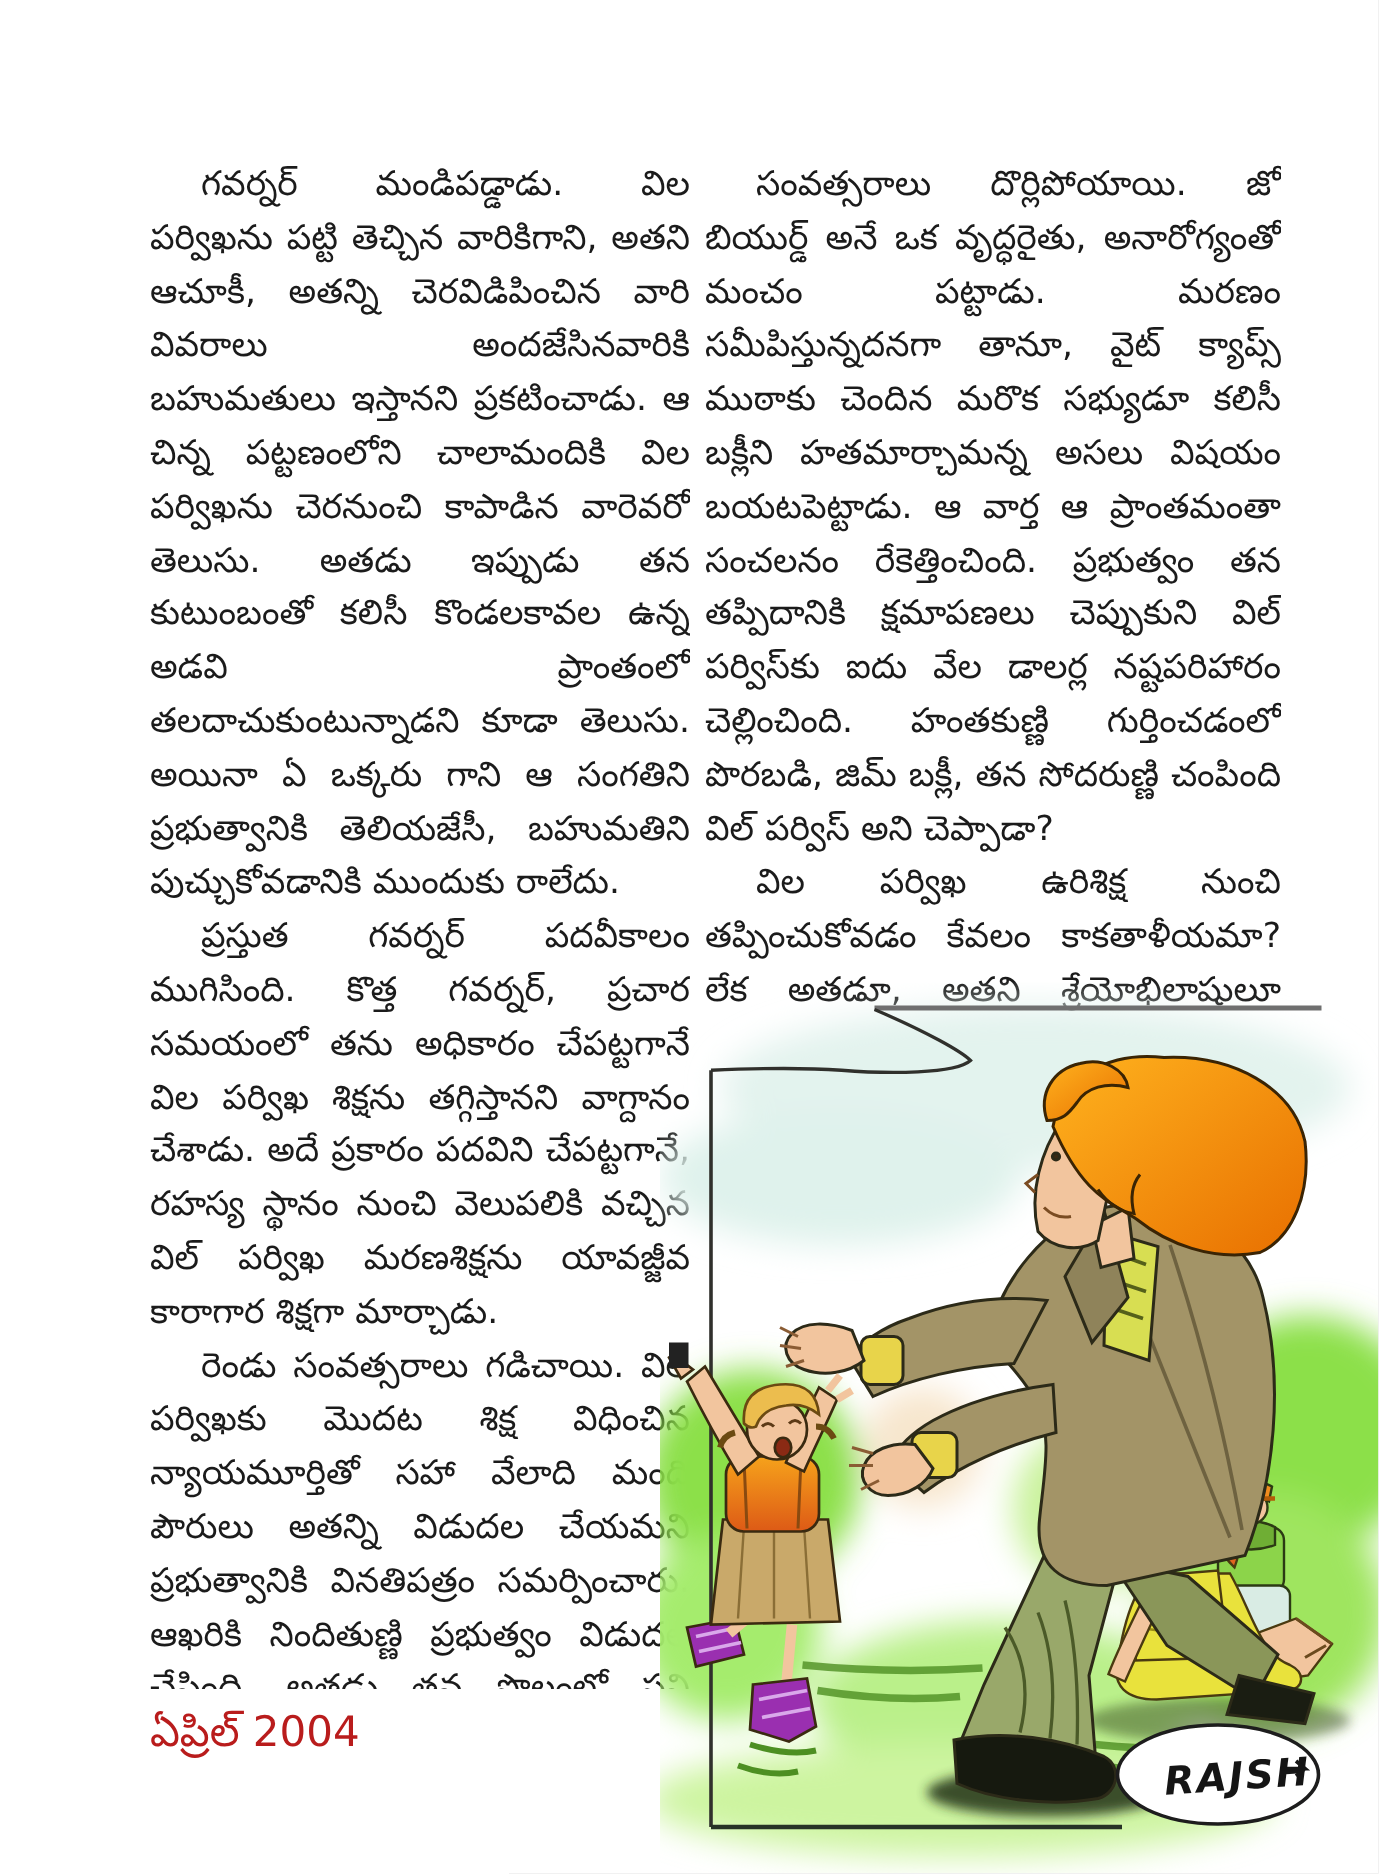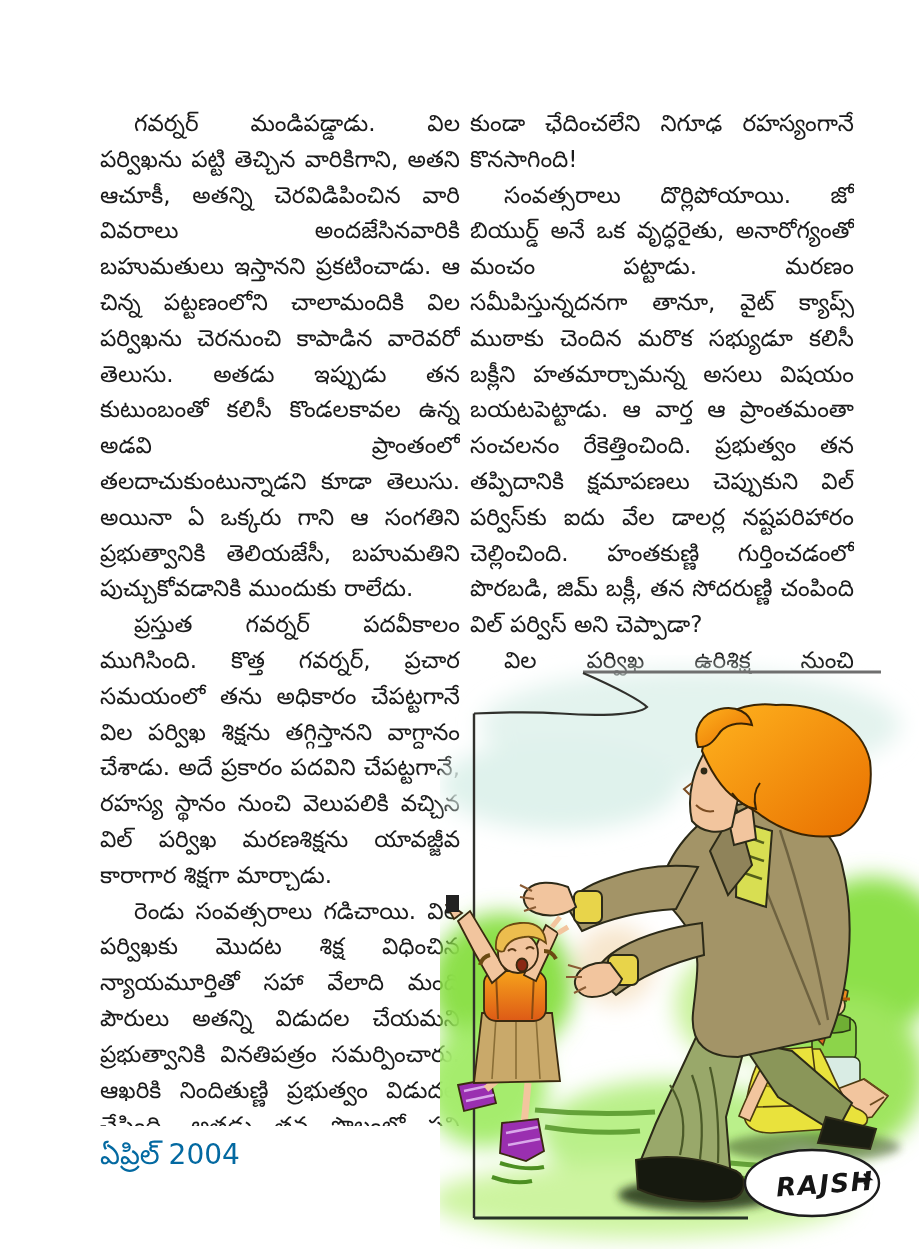--- a/index.html
+++ b/index.html
@@ -13,21 +13,21 @@
     position:absolute;top:106px;
     font-size:23px;line-height:35.8px;text-align:justify;
     overflow:hidden;
   }
   .col-left{left:100px;width:360px;max-height:1020px;}
   .col-right{left:470px;width:384px;max-height:572px;}
   .col p{margin:0;text-indent:34px;}
   .col p.noindent{text-indent:0;}
   .footer{
     position:absolute;left:100px;top:1138px;
-    font-size:28px;color:#0369a1;white-space:nowrap;
+    font-size:28px;color:#b91c1c;white-space:nowrap;
   }
   .illus{
     position:absolute;left:440px;top:655px;width:479px;height:594px;
   }
   .sig-text{
     font-family:"DejaVu Sans","Liberation Sans",sans-serif;
     font-weight:bold;font-style:italic;
   }
 </style>
 </head>
@@ -36,21 +36,20 @@
 <div class="page">
 
   <div class="col col-left">
     <p>గవర్నర్ మండిపడ్డాడు. విల పర్విఖను పట్టి తెచ్చిన వారికిగాని, అతని ఆచూకీ, అతన్ని చెరవిడిపించిన వారి వివరాలు అందజేసినవారికి బహుమతులు ఇస్తానని ప్రకటించాడు. ఆ చిన్న పట్టణంలోని చాలామందికి విల పర్విఖను చెరనుంచి కాపాడిన వారెవరో తెలుసు. అతడు ఇప్పుడు తన కుటుంబంతో కలిసీ కొండలకావల ఉన్న అడవి ప్రాంతంలో తలదాచుకుంటున్నాడని కూడా తెలుసు. అయినా ఏ ఒక్కరు గాని ఆ సంగతిని ప్రభుత్వానికి తెలియజేసీ, బహుమతిని పుచ్చుకోవడానికి ముందుకు రాలేదు.</p>
     <p>ప్రస్తుత గవర్నర్ పదవీకాలం ముగిసింది. కొత్త గవర్నర్, ప్రచార సమయంలో తను అధికారం చేపట్టగానే విల పర్విఖ శిక్షను తగ్గిస్తానని వాగ్దానం చేశాడు. అదే ప్రకారం పదవిని చేపట్టగానే, రహస్య స్థానం నుంచి వెలుపలికి వచ్చిన విల్ పర్విఖ మరణశిక్షను యావజ్జీవ కారాగార శిక్షగా మార్చాడు.</p>
     <p>రెండు సంవత్సరాలు గడిచాయి. విల పర్విఖకు మొదట శిక్ష విధించిన న్యాయమూర్తితో సహా వేలాది మంది పౌరులు అతన్ని విడుదల చేయమని ప్రభుత్వానికి వినతిపత్రం సమర్పించారు. ఆఖరికి నిందితుణ్ణి ప్రభుత్వం విడుదల చేసింది. అతడు తన పొలంలో పని చేసుకోవడం ప్రారంభించాడు. త్వరలోనే చర్చి మెంబరు అందాల కుమార్తెను పెళ్ళి చేసుకున్నాడు. కొంతకాలానికి ఆ దంపతులు పదకొండుమంది సంతానానికి తల్లిదండ్రులయ్యారు.</p>
 
   </div>
 
   <div class="col col-right">
-    <p class="noindent">కుండా ఛేదించలేని నిగూఢ రహస్యంగానే కొనసాగింది!</p>
     <p>సంవత్సరాలు దొర్లిపోయాయి. జో బియుర్డ్ అనే ఒక వృద్ధరైతు, అనారోగ్యంతో మంచం పట్టాడు. మరణం సమీపిస్తున్నదనగా తానూ, వైట్ క్యాప్స్ ముఠాకు చెందిన మరొక సభ్యుడూ కలిసీ బక్లీని హతమార్చామన్న అసలు విషయం బయటపెట్టాడు. ఆ వార్త ఆ ప్రాంతమంతా సంచలనం రేకెత్తించింది. ప్రభుత్వం తన తప్పిదానికి క్షమాపణలు చెప్పుకుని విల్ పర్విస్‌కు ఐదు వేల డాలర్ల నష్టపరిహారం చెల్లించింది. హంతకుణ్ణి గుర్తించడంలో పొరబడి, జిమ్ బక్లీ, తన సోదరుణ్ణి చంపింది విల్ పర్విస్ అని చెప్పాడా?</p>
     <p>విల పర్విఖ ఉరిశిక్ష నుంచి తప్పించుకోవడం కేవలం కాకతాళీయమా? లేక అతడూ, అతని శ్రేయోభిలాషులూ ప్రగాఢంగా విశ్వసించినట్టు, అతని అచంచల భక్తి విశ్వాసాలకూ, ప్రార్థనలకూ దేవుడు చూపిన అద్భుతమా?</p>
   </div>
 
   <svg class="illus" viewBox="0 0 479 594">
     <defs>
       <filter id="soft" x="-40%" y="-40%" width="180%" height="180%">
           <feGaussianBlur stdDeviation="11"></feGaussianBlur>
         </filter>
       <filter id="soft2" x="-40%" y="-40%" width="180%" height="180%">

